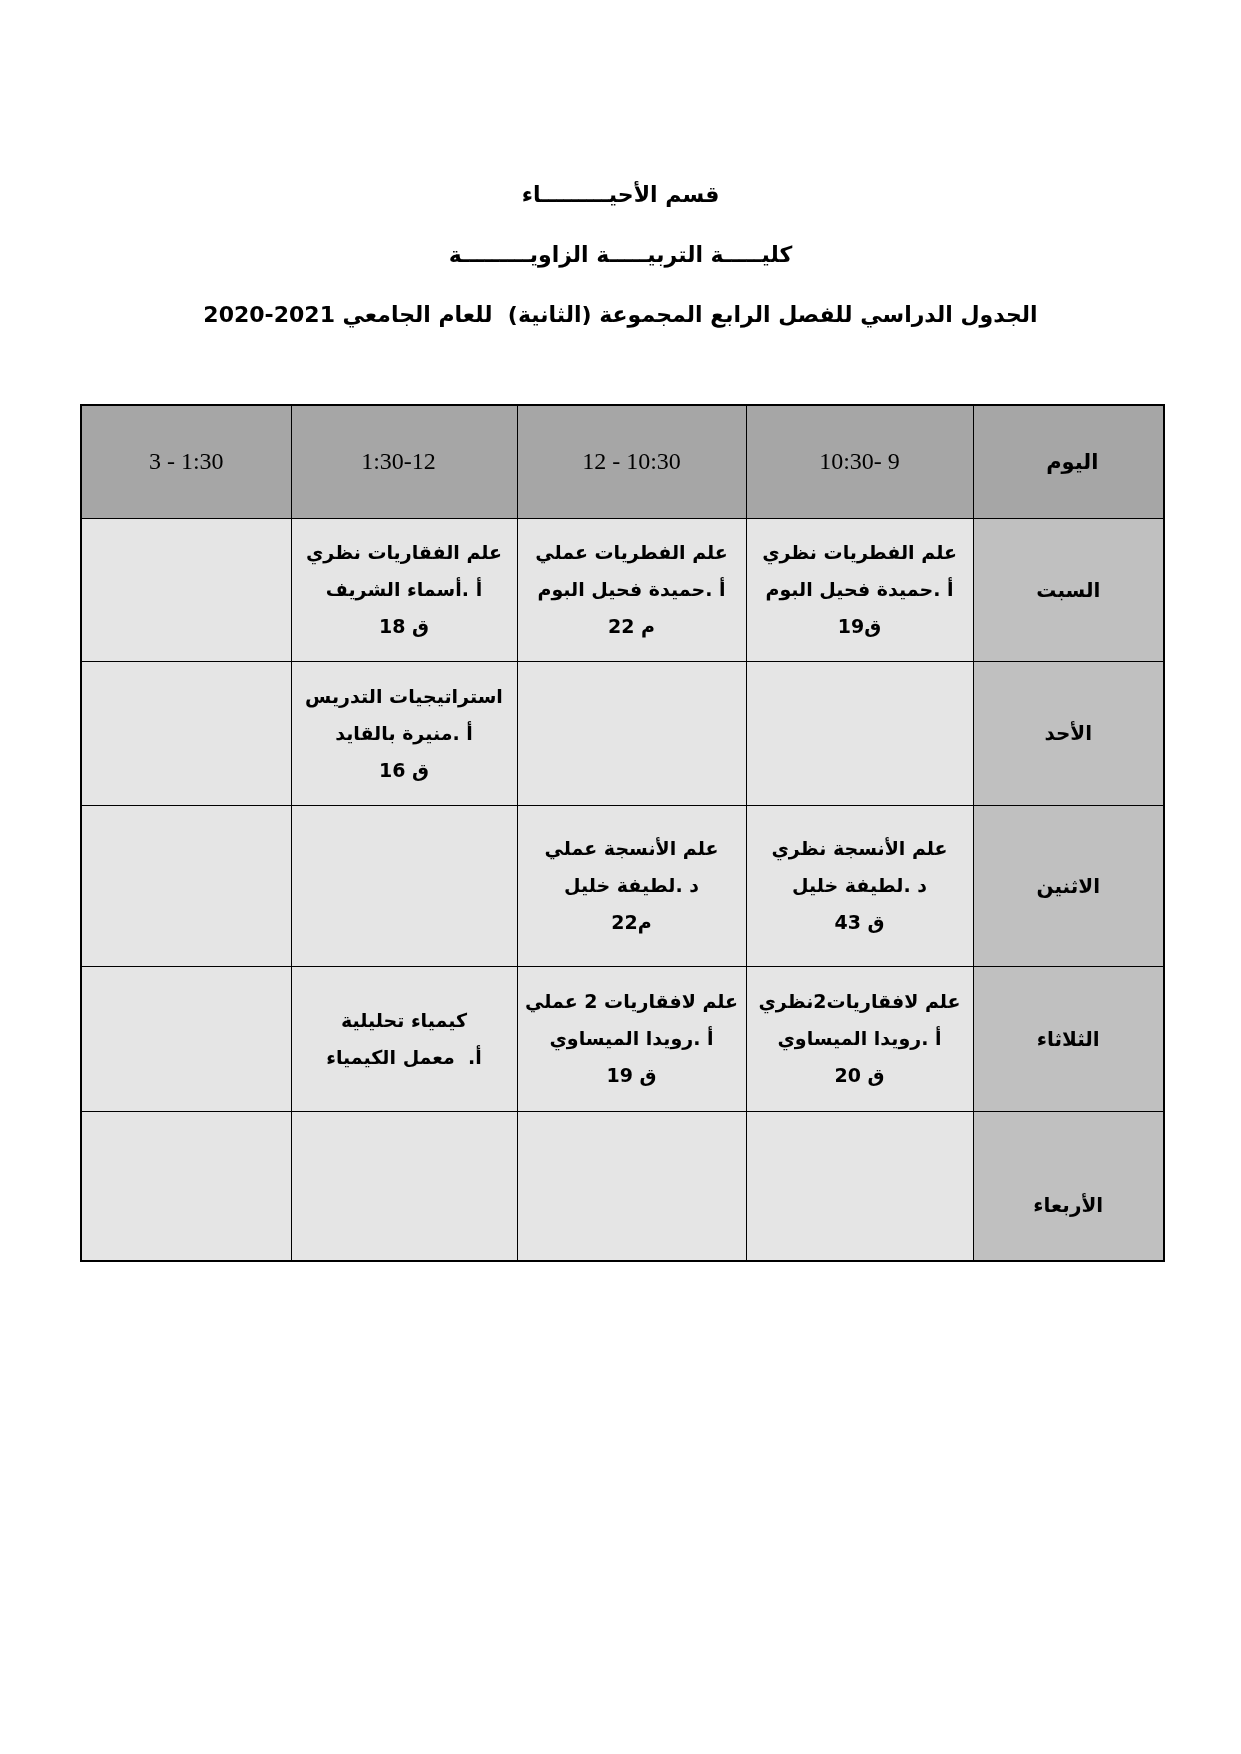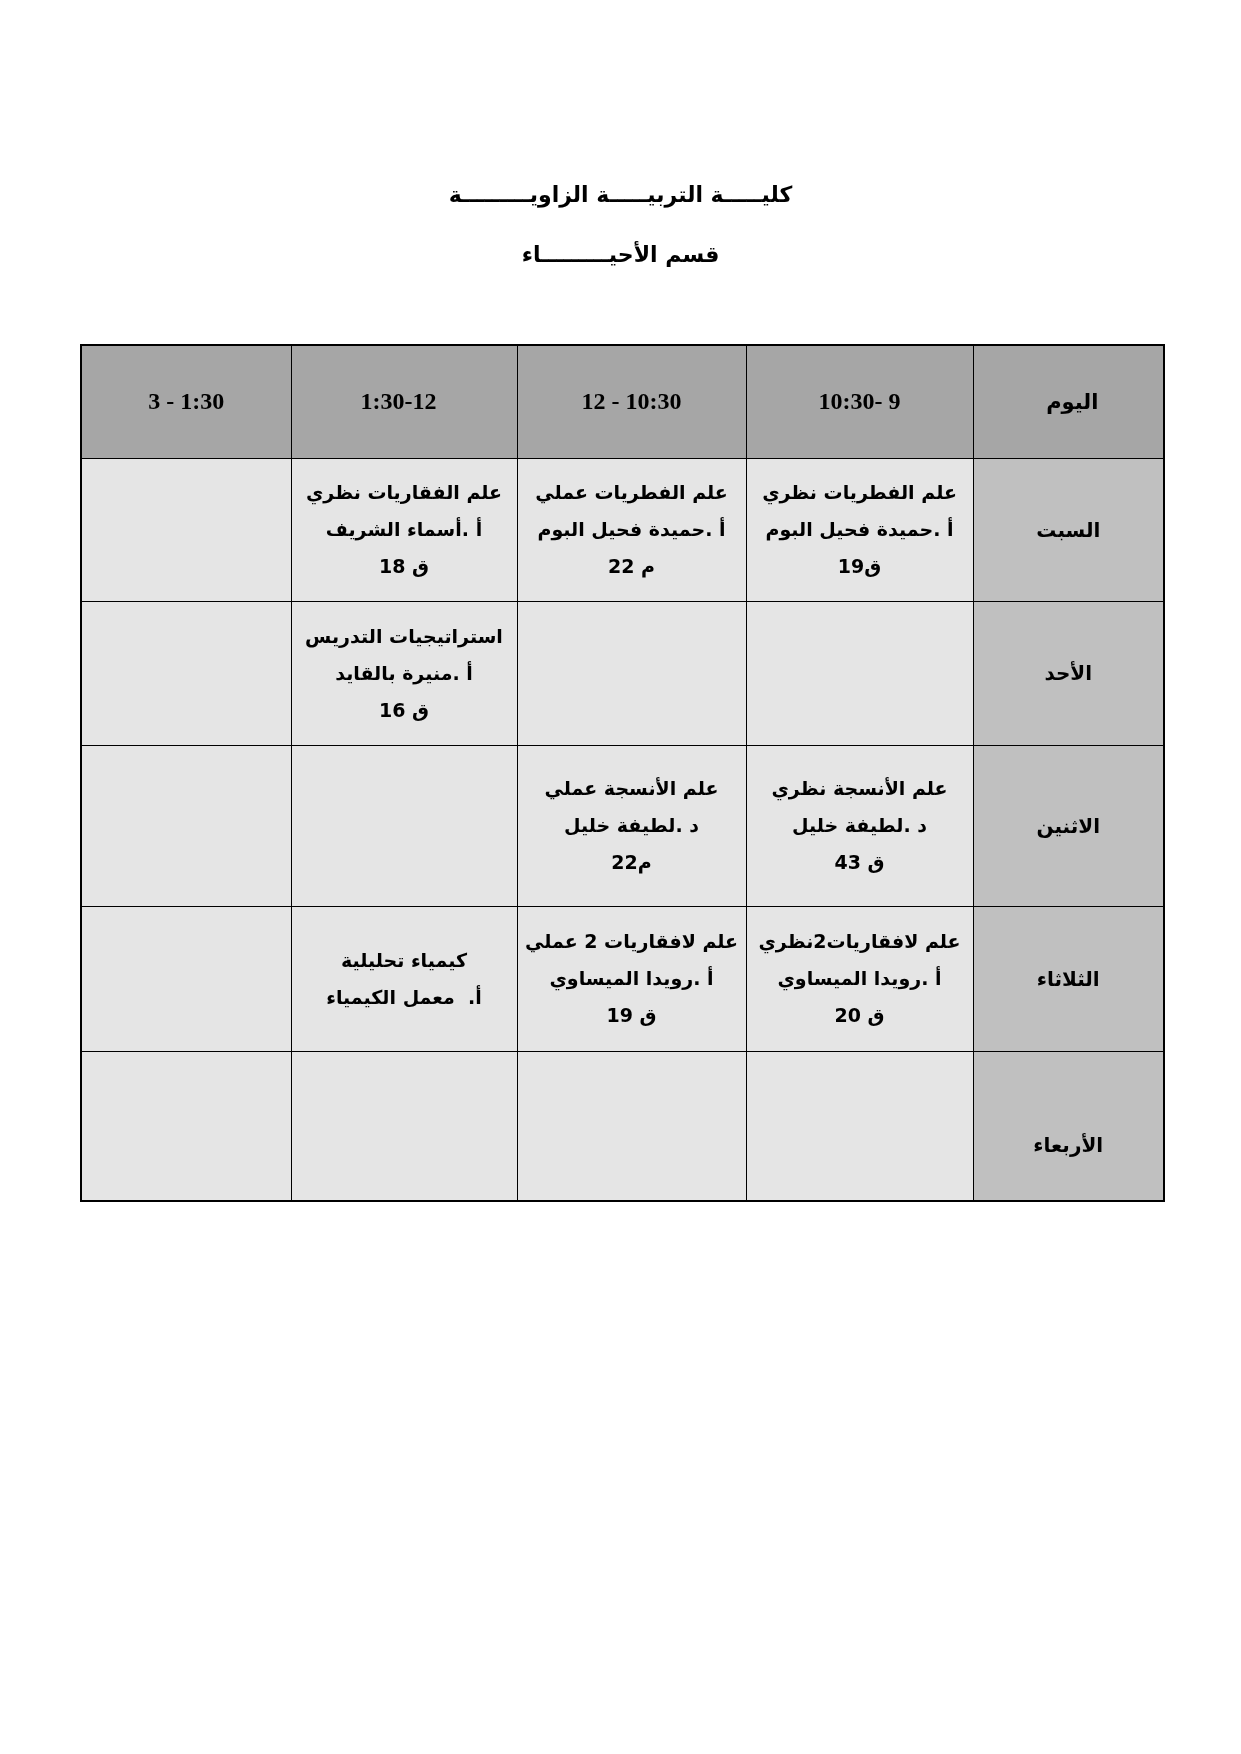--- a/index.html
+++ b/index.html
@@ -52,21 +52,21 @@
   tr.r0 { height: 143px; }
   tr.r1 { height: 144px; }
   tr.r2 { height: 161px; }
   tr.r3 { height: 145px; }
   tr.r4 { height: 150px; }
   tr.r5 { height: 160px; }
 
   th.time-header {
     background: #A6A6A6;
     font-family: "Liberation Serif", "DejaVu Serif", serif;
-    font-weight: bold;
+    font-weight: normal;
     font-size: 24px;
     text-align: center;
     vertical-align: middle;
   }
   th.time-header.align-right {
     padding-right: 12px;
   }
   th.day-header {
     background: #A6A6A6;
     font-family: "DejaVu Sans", sans-serif;
@@ -97,22 +97,23 @@
   .cell-line {
     line-height: 37px;
     white-space: pre-wrap;
   }
 </style>
 </head>
 <body>
 
 <div class="page">
 
+  <div class="title">قسم الأحيـــــــــاء</div>
   <div class="title">كليـــــة التربيـــــة الزاويـــــــــة</div>
-  <div class="title">قسم الأحيـــــــــاء</div>
+  <div class="title">الجدول الدراسي للفصل الرابع المجموعة (الثانية)  للعام الجامعي 2021-2020</div>
 
   <table class="schedule">
     <colgroup>
       <col class="c-day">
         <col class="c-s0">
         <col class="c-s1">
         <col class="c-s2">
         <col class="c-s3">
     </colgroup>
     <thead>

